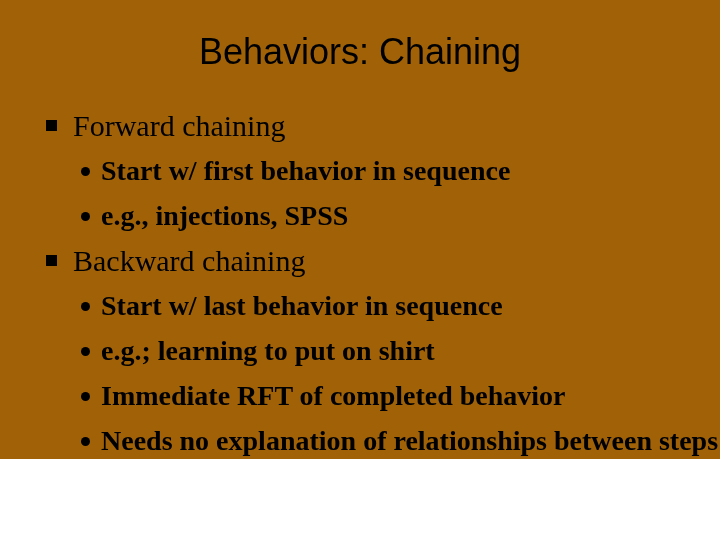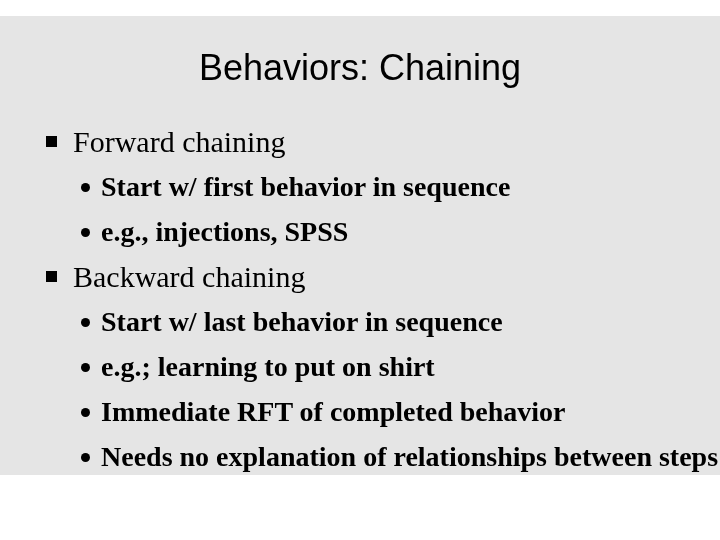--- a/index.html
+++ b/index.html
@@ -11,23 +11,23 @@
   body {
     font-family: "Liberation Sans", sans-serif;
     color: #000000;
     -webkit-font-smoothing: antialiased;
   }
 
   #slide {
     position: relative;
     width: 720px;
     height: 459px;
-    background: #e5e5e5;
+    background: #a16207;
     overflow: hidden;
-    margin: 16px auto;
+    margin: 0 auto;
   }
 
   
   #slide-title {
     position: absolute;
     left: 0;
     top: 30px;
     width: 720px;
     text-align: center;
     font-size: 36px;

